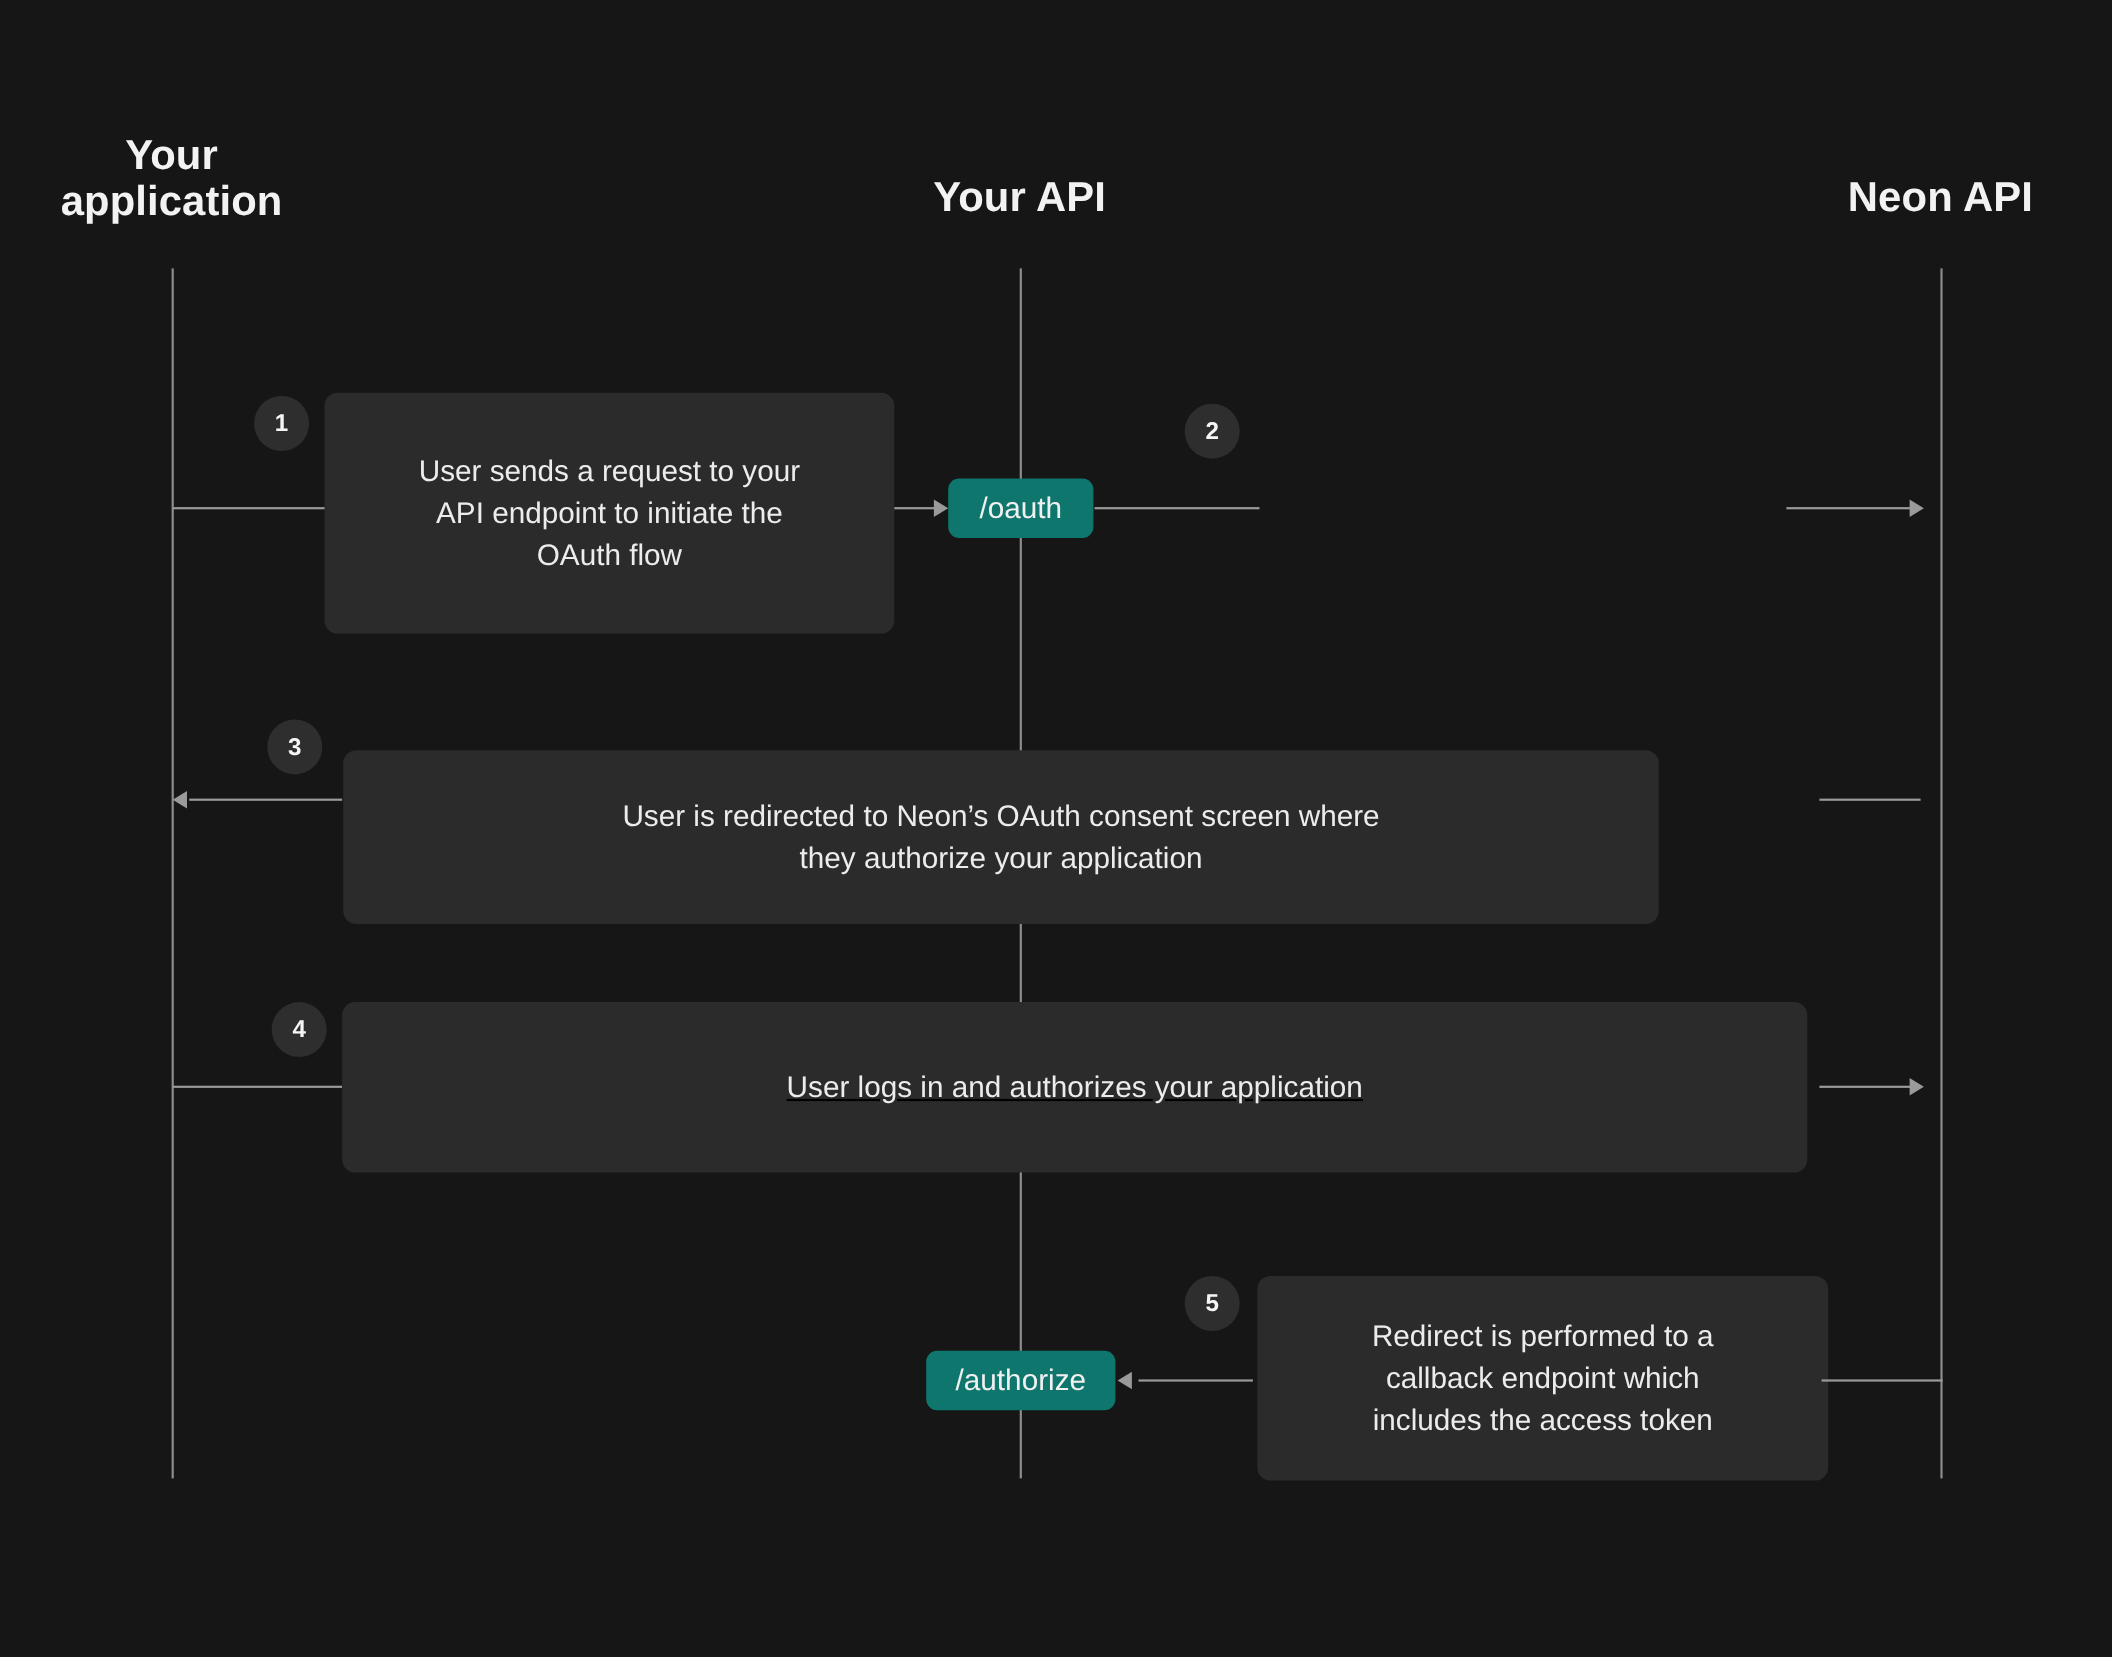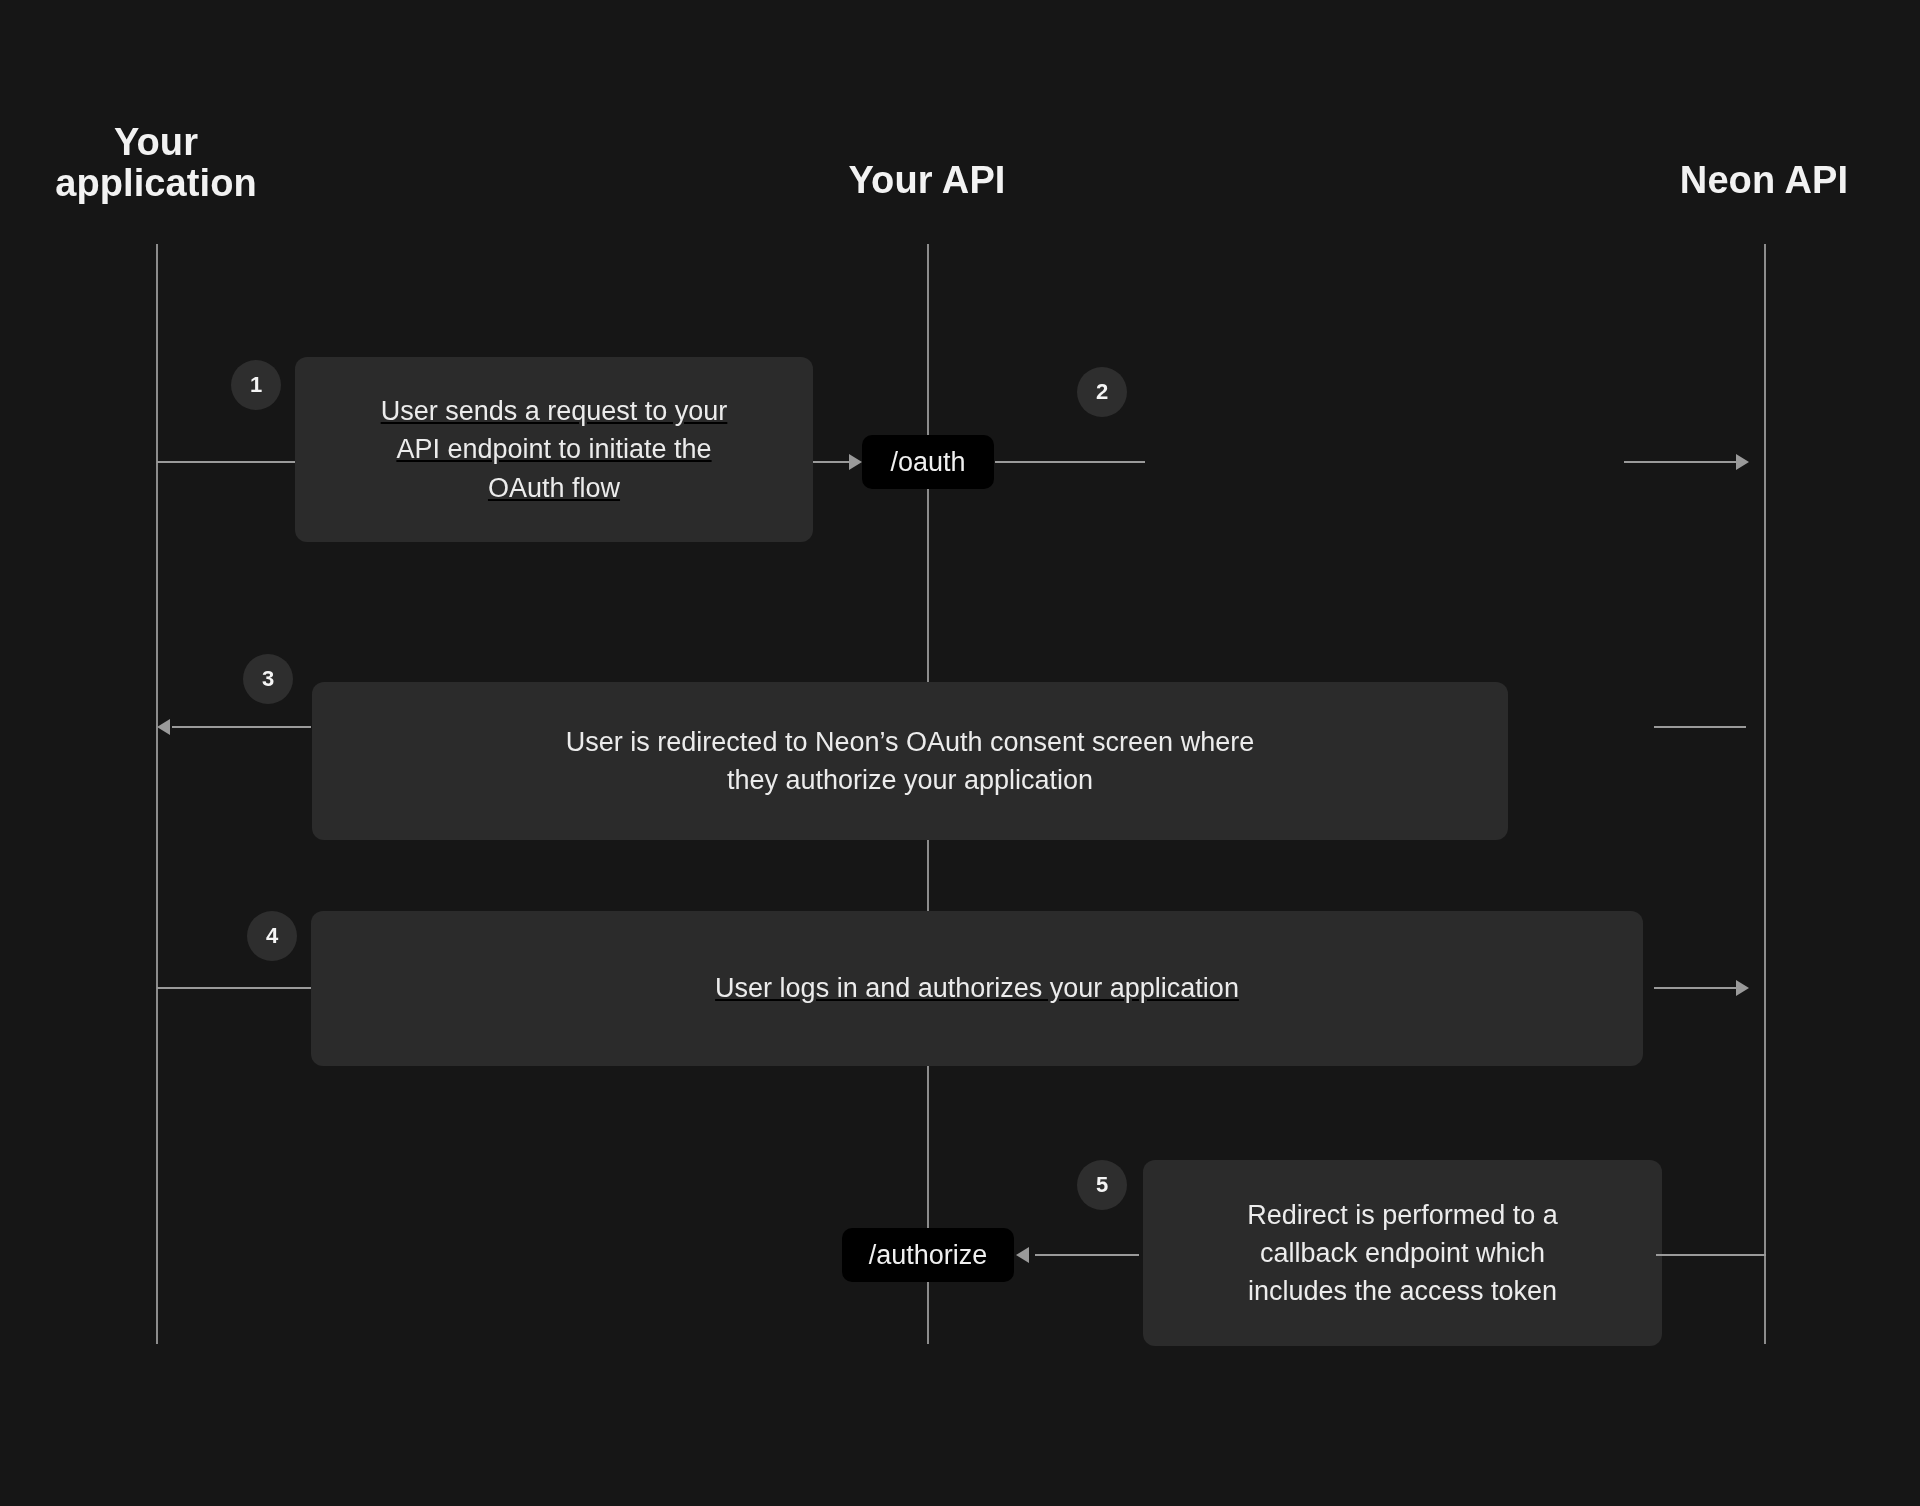--- a/index.html
+++ b/index.html
@@ -58,21 +58,21 @@
     padding: 10px 26px;
   }
   .msgbox .msgtext {
     color: #ececec;
     font-size: 27px;
     line-height: 1.42;
     text-align: center;
     white-space: pre-line;
   }
 
-  .box1 { left: 295px;  top: 357px;  width: 518px;  height: 185px; text-decoration: underline; }
+  .box1 { left: 295px;  top: 357px;  width: 518px;  height: 219px; }
   .box2 { left: 1146px; top: 367px;  width: 477px;  height: 166px; }
   .box3 { left: 312px;  top: 682px;  width: 1196px; height: 158px; }
   .box4 { left: 311px;  top: 911px;  width: 1332px; height: 155px; text-decoration: underline; }
   .box5 { left: 1143px; top: 1160px; width: 519px;  height: 186px; }
 
   
   .badge {
     position: absolute;
     width: 50px;
     height: 50px;
@@ -87,21 +87,21 @@
   }
   .badge1 { left: 231px;  top: 360px; }
   .badge2 { left: 1077px; top: 367px; }
   .badge3 { left: 243px;  top: 654px; }
   .badge4 { left: 247px;  top: 911px; }
   .badge5 { left: 1077px; top: 1160px; }
 
   
   .pill {
     position: absolute;
-    background: #000000;
+    background: #0f766e;
     border-radius: 10px;
     color: #f0f0f0;
     font-size: 27px;
     display: flex;
     align-items: center;
     justify-content: center;
     padding: 12px 18px;
     box-sizing: border-box;
   }
   .pill-oauth    { left: 862px; top: 435px;  width: 132px; height: 54px; }

